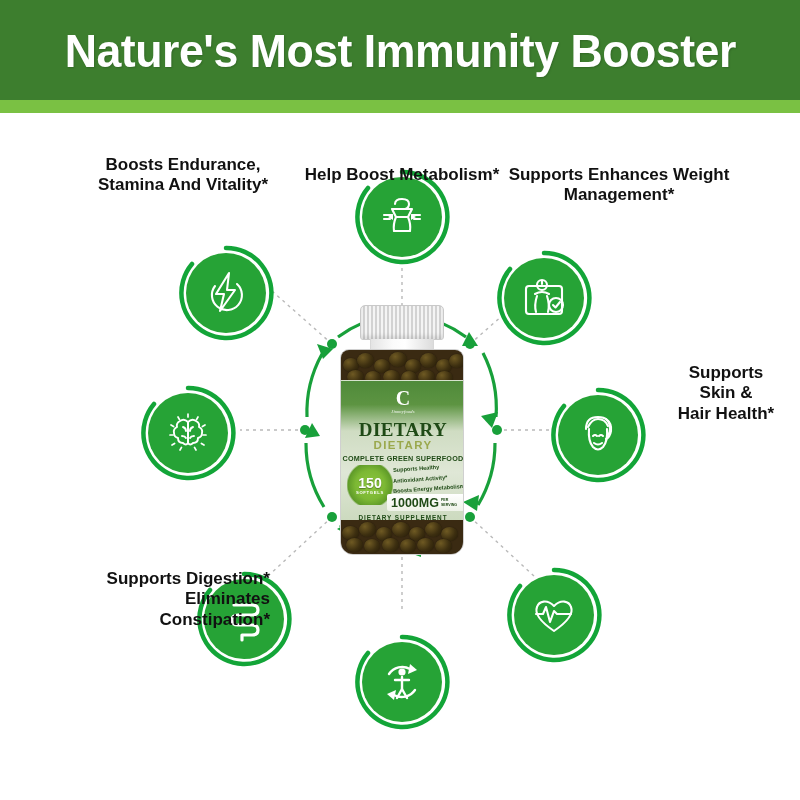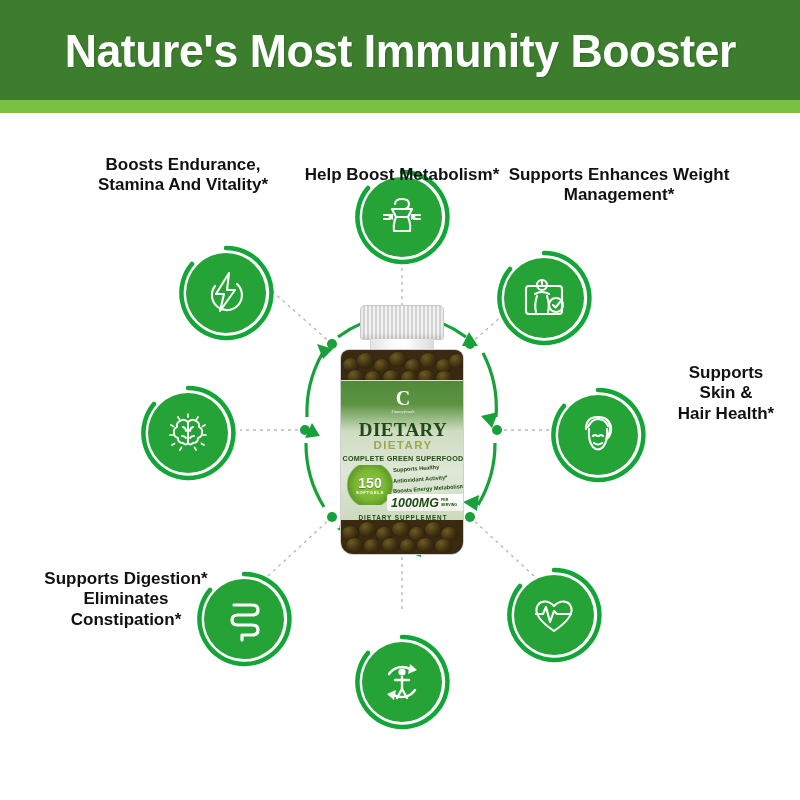--- a/index.html
+++ b/index.html
@@ -143,21 +143,21 @@
   }
   #claim1{ top:86px; }
   #claim2{ top:97px; }
   #claim3{ top:107px; }
   #mg-bar{
     position:absolute; left:46px; top:113px; width:78px; height:17px;
     background:linear-gradient(180deg,#ffffff,#eef2e8);
     border-radius:2px 0 0 2px;
     display:flex; align-items:center; padding-left:4px; gap:2px;
   }
-  #mg-val{ color:#1f4a16; font-size:12.5px; font-weight:bold; font-style:italic; }
+  #mg-val{ color:#1f4a16; font-size:12.5px; font-weight:bold; }
   #mg-per{ color:#1f4a16; font-size:3.6px; font-weight:bold; line-height:1.15; }
   #dietary{
     position:absolute; left:0; top:133px; width:124px; text-align:center;
     color:#1f4a16; font-size:6.4px; font-weight:bold; letter-spacing:0.9px;
   }
 </style>
 </head>
 <body>
 
 <div id="header-banner">
@@ -315,21 +315,21 @@
       <path d="M 48 3 A 45 45 0 1 1 14 19" fill="none" stroke="#13a538" stroke-width="4.5" stroke-linecap="round"></path>
     </svg>
     <div class="disc">
       <svg class="glyph" viewBox="0 0 52 52">
         <g fill="none" stroke="#ffffff" stroke-width="3.2" stroke-linecap="round" stroke-linejoin="round">
           <path d="M16 12 h18 q6 0 6 5 q0 5 -6 5 h-14 q-6 0 -6 5 q0 5 6 5 h14 q6 0 6 5 q0 5 -6 5 h-10 v5"></path>
         </g>
       </svg>
     </div>
   </div>
-  <div class="benefit-label lbl-center" style="left:1px; top:456px; width:250px;">Supports Digestion*
+  <div class="benefit-label lbl-center" style="left:20px; top:456px; width:250px;text-align:right;">Supports Digestion*
 Eliminates
 Constipation*</div>
 
   <div class="badge" style="left:140px; top:272px;">
     <svg class="ring-svg" viewBox="0 0 96 96">
       <path d="M 48 3 A 45 45 0 1 1 14 19" fill="none" stroke="#13a538" stroke-width="4.5" stroke-linecap="round"></path>
     </svg>
     <div class="disc">
       <svg class="glyph" viewBox="0 0 52 52">
         <g fill="none" stroke="#ffffff" stroke-width="1.9" stroke-linecap="round" stroke-linejoin="round">

